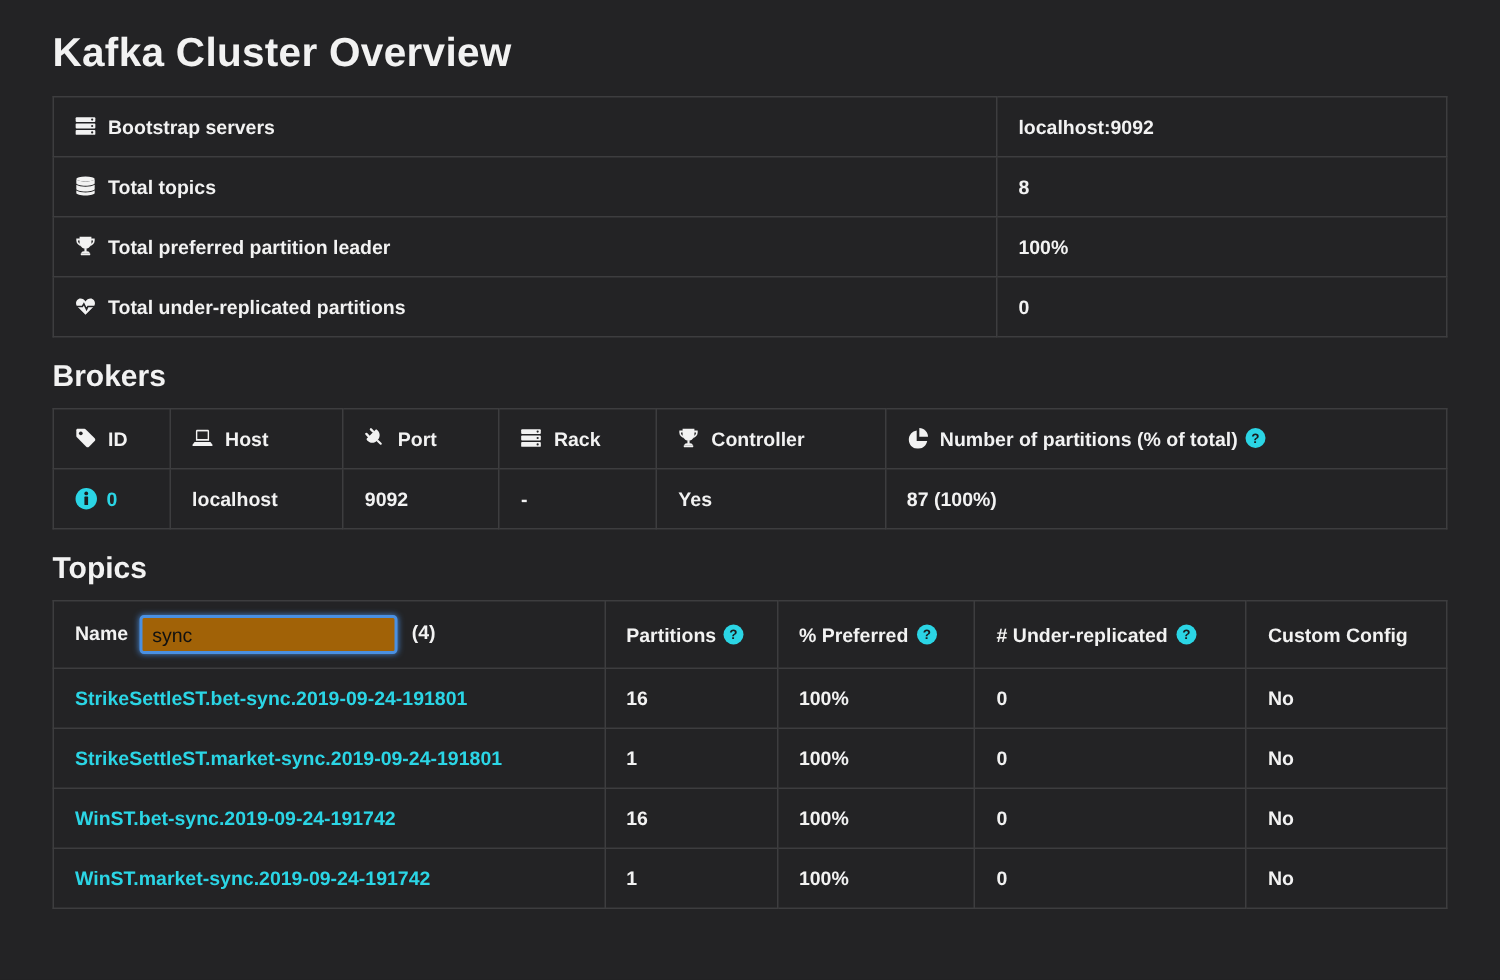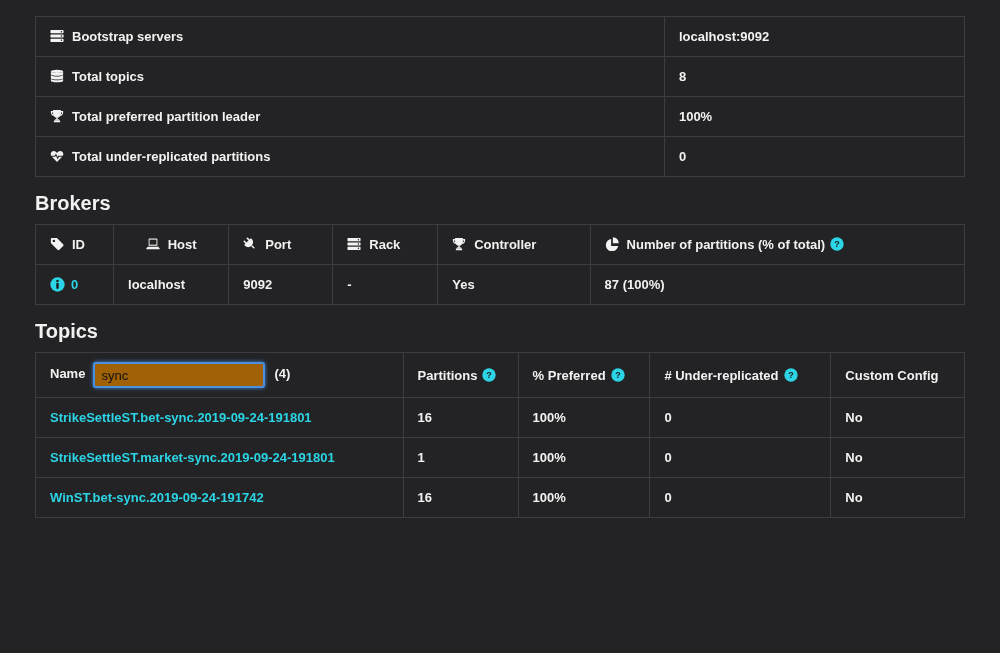--- a/index.html
+++ b/index.html
@@ -32,21 +32,21 @@
   .ic svg{width:14px;height:14px;fill:currentColor;display:block;}
   .ic-help{display:inline-block;width:14px;height:14px;vertical-align:-2px;margin-left:5px;}
   .ic-help svg{width:14px;height:14px;display:block;}
   .ic-info{display:inline-block;width:15px;height:15px;vertical-align:-3px;margin-right:6px;}
   .ic-info svg{width:15px;height:15px;display:block;}
   
   .ov-label{width:67.7%;margin-top:12px;}
   .ov-value{width:32.3%;}
   
   .bk-id{width:8.4%;}
-  .bk-host{width:12.4%;text-align:center;}
+  .bk-host{width:12.4%;}
   .bk-port{width:11.2%;}
   .bk-rack{width:11.3%;}
   .bk-controller{width:16.4%;}
   .bk-parts{width:40.3%;margin-left:40px;}
   
   .tp-name{width:39.6%;}
   .tp-part{width:12.4%;}
   .tp-pref{width:14.2%;}
   .tp-under{width:19.5%;}
   .tp-cfg{width:14.4%;}
@@ -60,20 +60,21 @@
     padding:2px 6px;vertical-align:middle;
   }
   .filter-count{margin-left:9px;font-weight:700;}
   section{margin:0;}
 </style>
 </head>
 <body>
 
 <div class="page">
 
+  <h1>Kafka Cluster Overview</h1>
 
   <section>
     <table>
       <tbody>
           <tr>
         <td class="ov-label"><span class="ic"><svg viewBox="0 0 512 512">
                   <rect x="16" y="40" width="480" height="116" rx="24"></rect>
                   <rect x="16" y="198" width="480" height="116" rx="24"></rect>
                   <rect x="16" y="356" width="480" height="116" rx="24"></rect>
                   <circle cx="418" cy="98" r="27" fill="#232325"></circle>
@@ -209,17 +210,24 @@
         <td>0</td>
         <td>No</td>
       </tr>
       <tr>
         <td><a>WinST.bet-sync.2019-09-24-191742</a></td>
         <td>16</td>
         <td>100%</td>
         <td>0</td>
         <td>No</td>
       </tr>
+      <tr>
+        <td><a>WinST.market-sync.2019-09-24-191742</a></td>
+        <td>1</td>
+        <td>100%</td>
+        <td>0</td>
+        <td>No</td>
+      </tr>
     </tbody>
       </table>
   </section>
 
 </div>
 
 </body></html>

